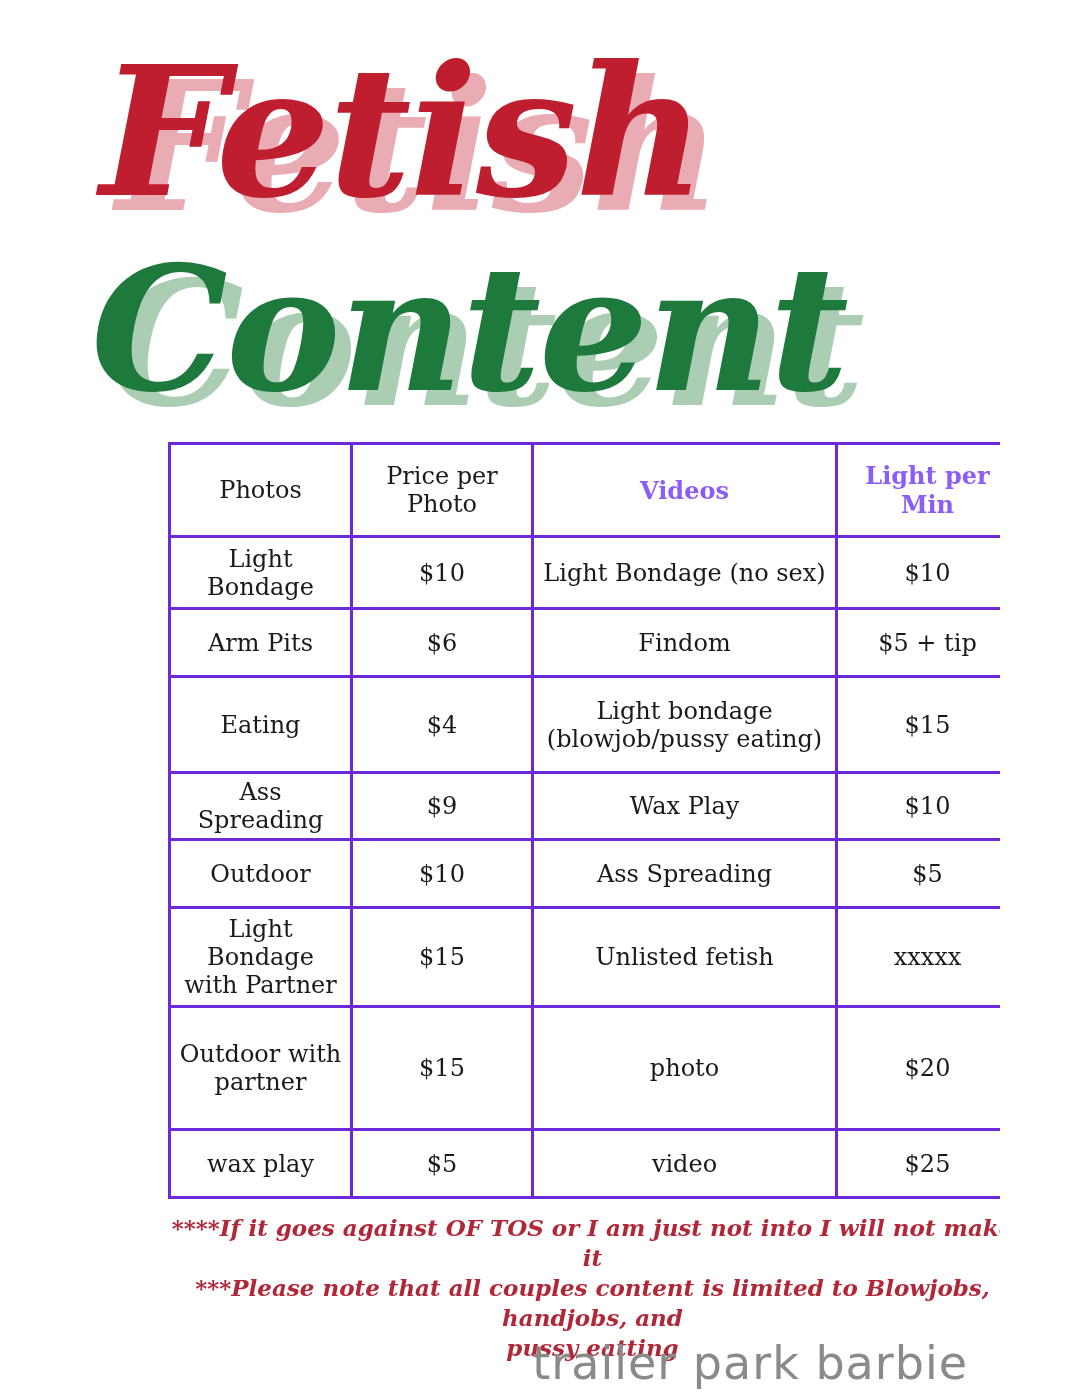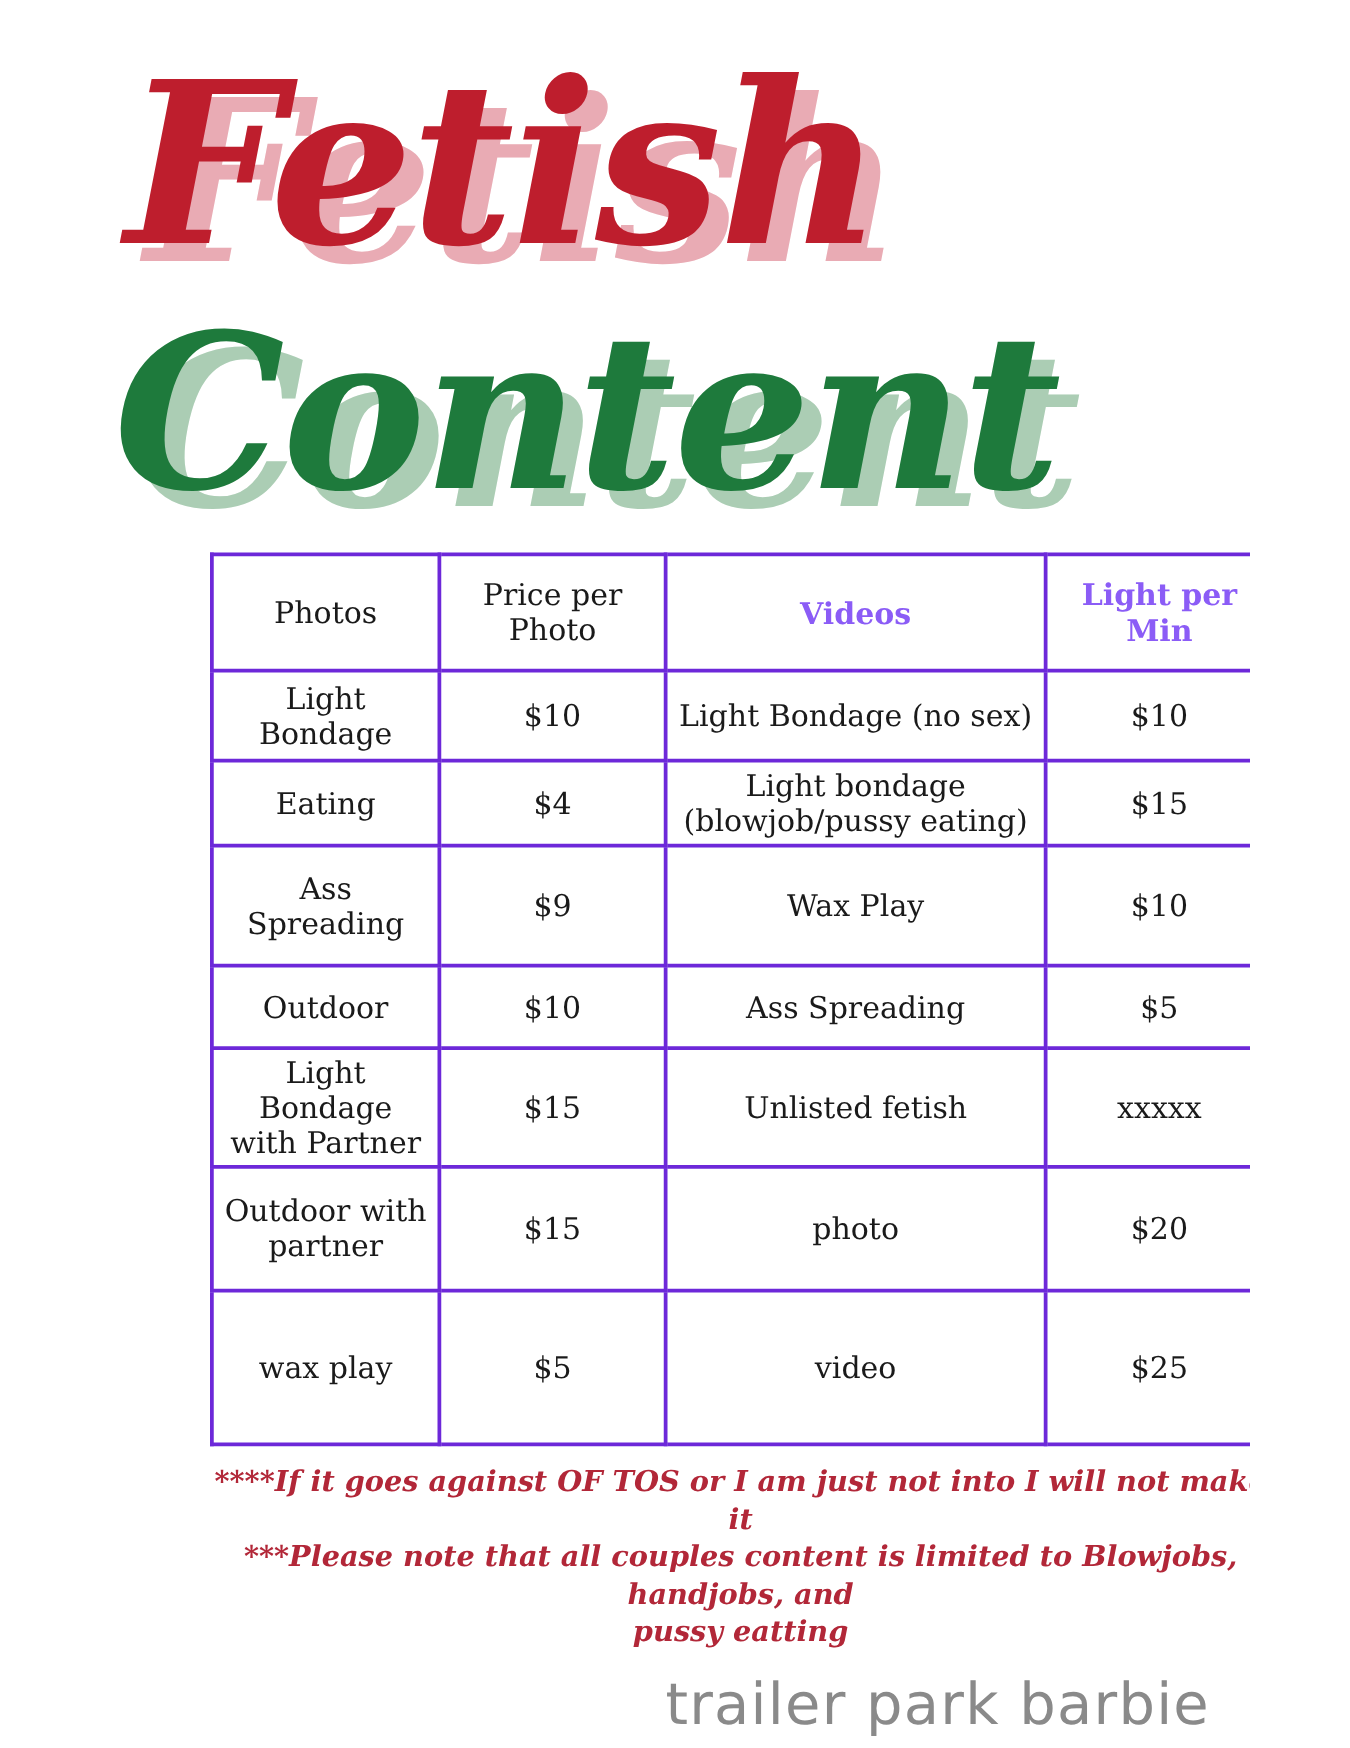--- a/index.html
+++ b/index.html
@@ -124,20 +124,26 @@
         </tr>
     </thead>
     <tbody id="table-body">
         <tr>
           <td>Light Bondage</td>
           <td>$10</td>
           <td>Light Bondage (no sex)</td>
           <td>$10</td>
         </tr>
         <tr>
+          <td>Arm Pits</td>
+          <td>$6</td>
+          <td>Findom</td>
+          <td>$5 + tip</td>
+        </tr>
+        <tr>
           <td>Eating</td>
           <td>$4</td>
           <td>Light bondage
 (blowjob/pussy eating)</td>
           <td>$15</td>
         </tr>
         <tr>
           <td>Ass Spreading</td>
           <td>$9</td>
           <td>Wax Play</td>

